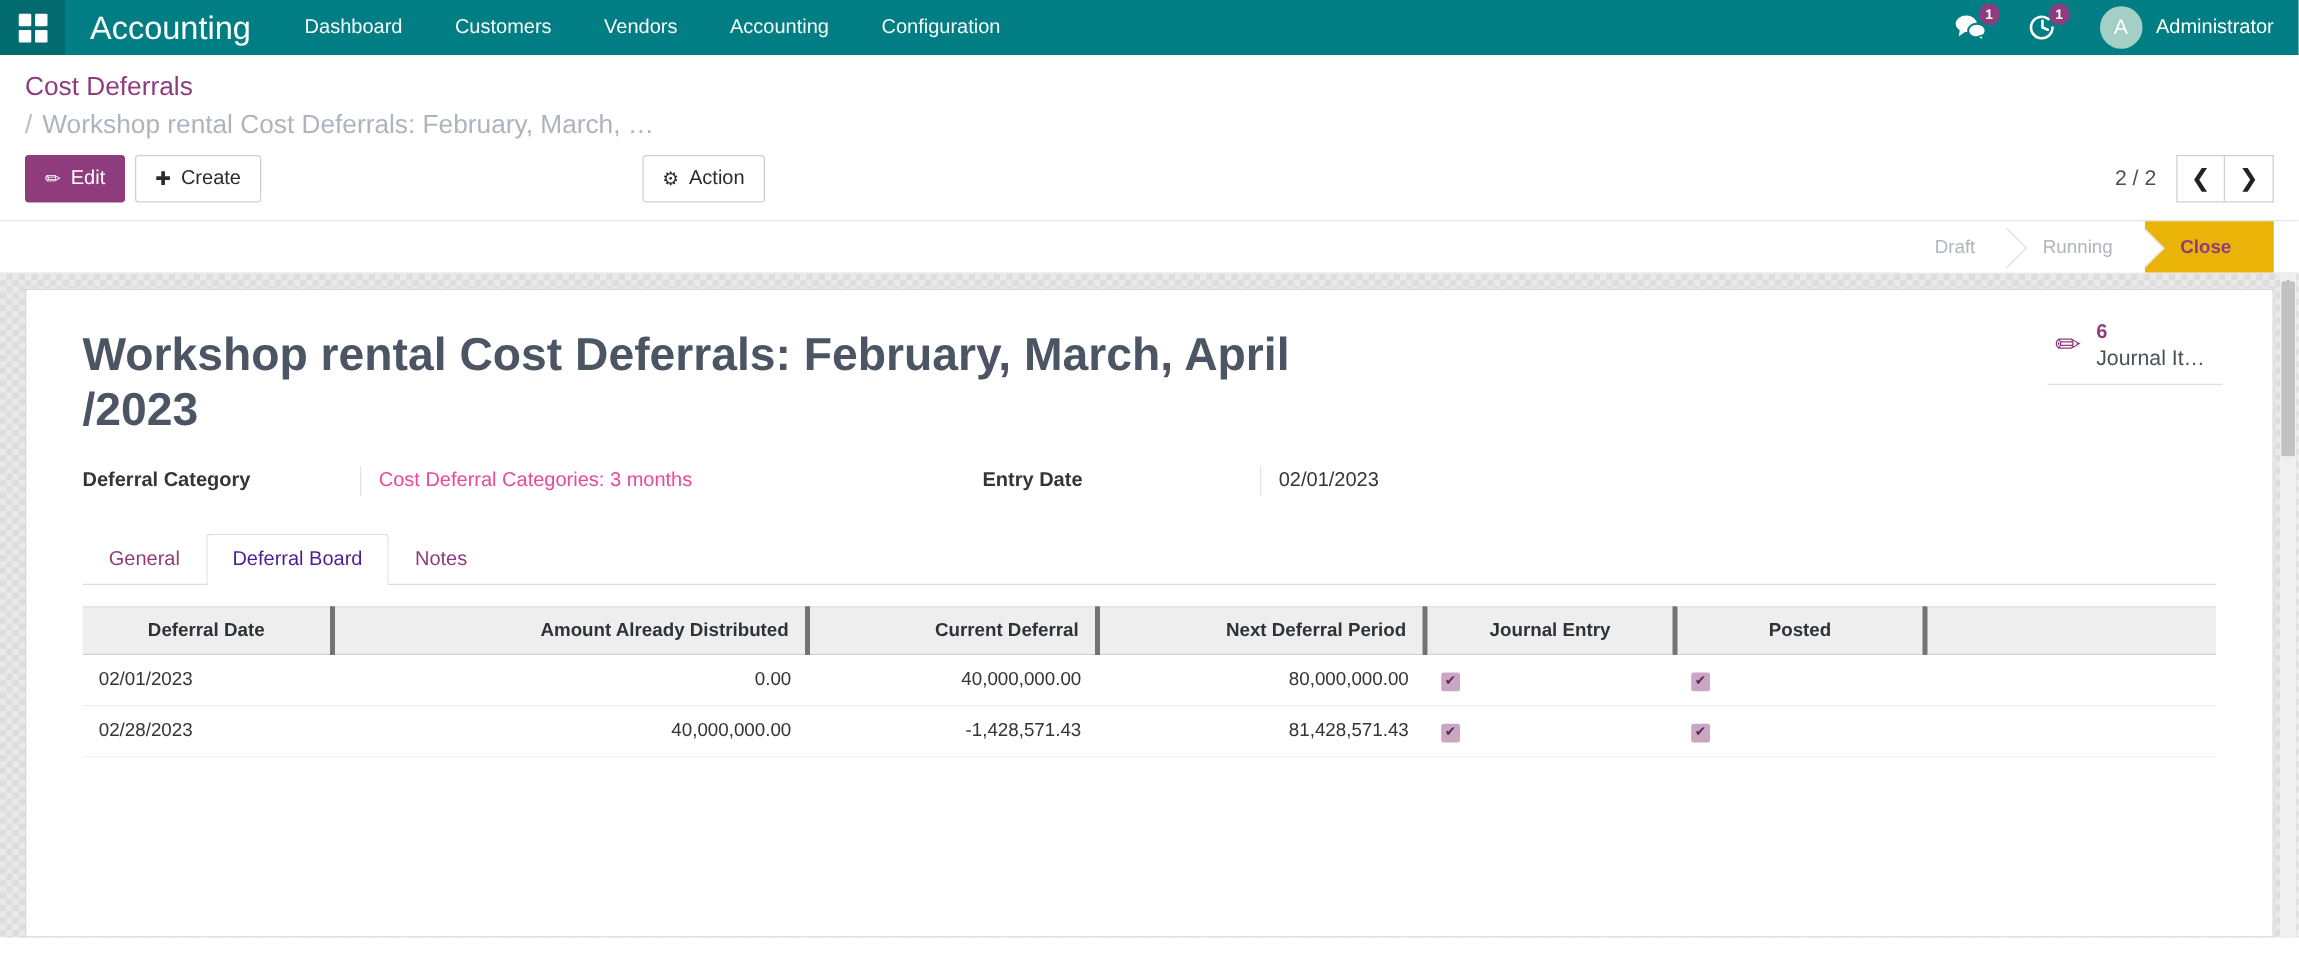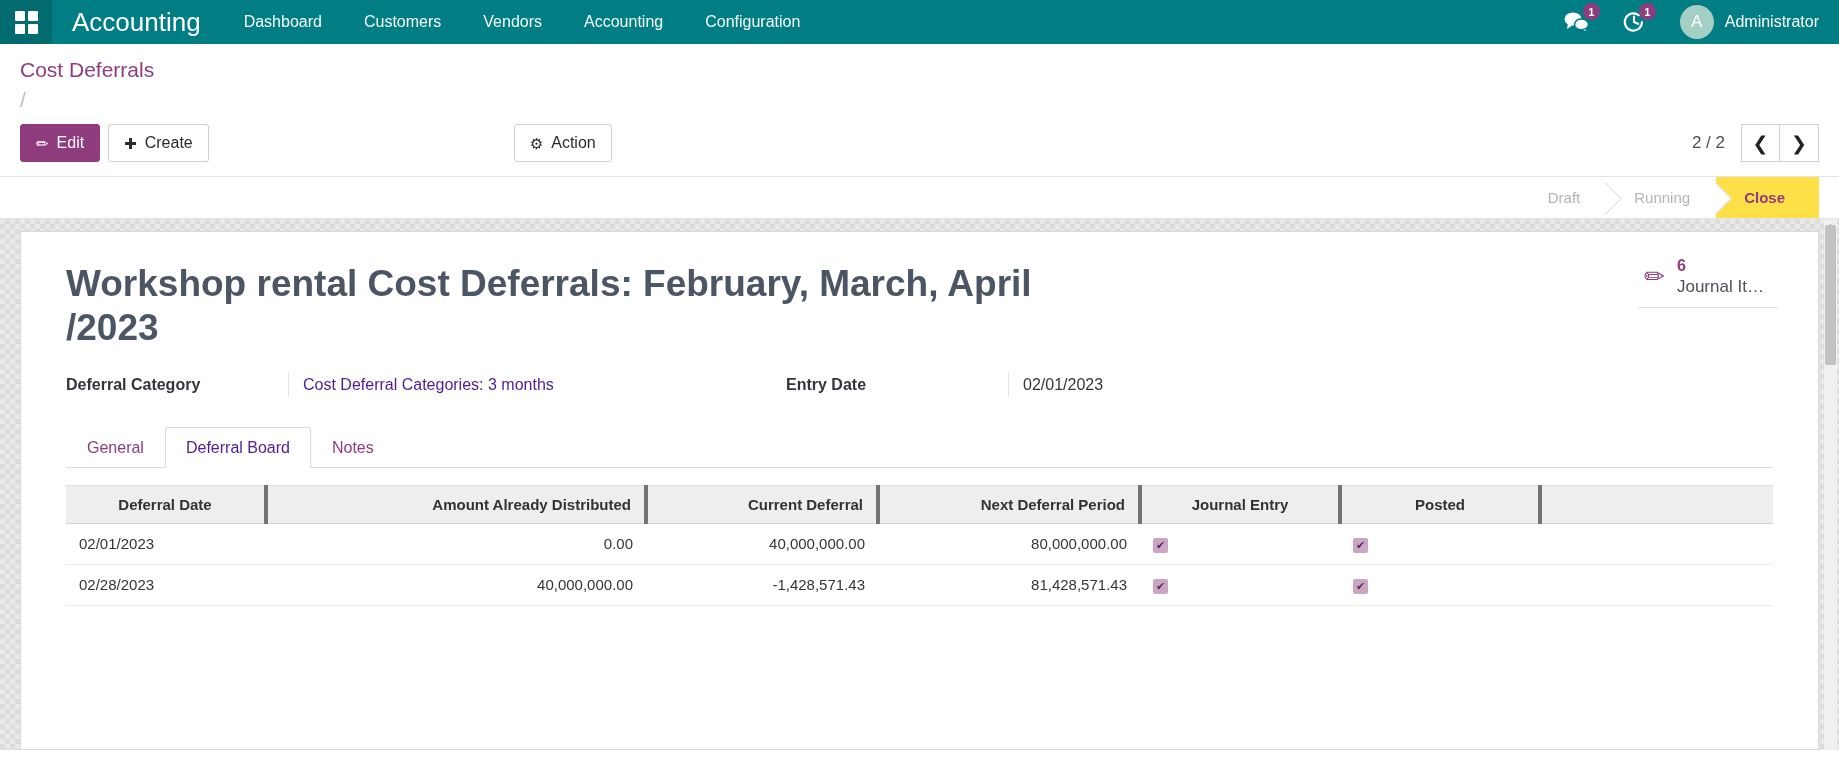--- a/index.html
+++ b/index.html
@@ -187,21 +187,21 @@
     right: -11px; top: 50%;
     width: 22px; height: 22px;
     margin-top: -11px;
     background: inherit;
     border-top: 1px solid #e0e0e0;
     border-right: 1px solid #e0e0e0;
     transform: rotate(45deg);
     z-index: 2;
   }
   .st.active {
-    background: #fde047;
+    background: #eab308;
     color: #8f3c7e;
     font-weight: bold;
     padding-right: 34px;
   }
   .st.active::after { display: none; }
 
   
   .sheet-bg {
     background: #e9e9e9;
     background-image:
@@ -262,21 +262,21 @@
     width: 222px;
     padding-top: 3px;
   }
   .field-value {
     font-size: 16px;
     color: #33353a;
     border-left: 1px solid #e2e2e2;
     padding: 3px 0 3px 14px;
     flex: 1;
   }
-  .field-link { color: #4c1d95; cursor: pointer; }
+  .field-link { color: #ec4899; cursor: pointer; }
 
   
   .tabs {
     display: flex;
     border-bottom: 1px solid #dcdcdc;
     margin-bottom: 0;
   }
   .tab {
     font-size: 16px;
     color: #8f3c7e;
@@ -397,20 +397,21 @@
       <div class="avatar">A</div>
       <div class="user-name">Administrator</div>
     </div>
   </div>
 </div>
 
 <div class="control-panel">
   <div class="breadcrumb-line1">Cost Deferrals</div>
   <div class="breadcrumb-line2">
     <span class="bc-sep">/</span>
+    <span class="bc-current">Workshop rental Cost Deferrals: February, March, …</span>
   </div>
 
   <div class="btn-row">
     <button class="btn btn-primary">
       <span class="ico">✏</span>
       <span>Edit</span>
     </button>
     <button class="btn">
       <span class="ico">✚</span>
       <span>Create</span>

